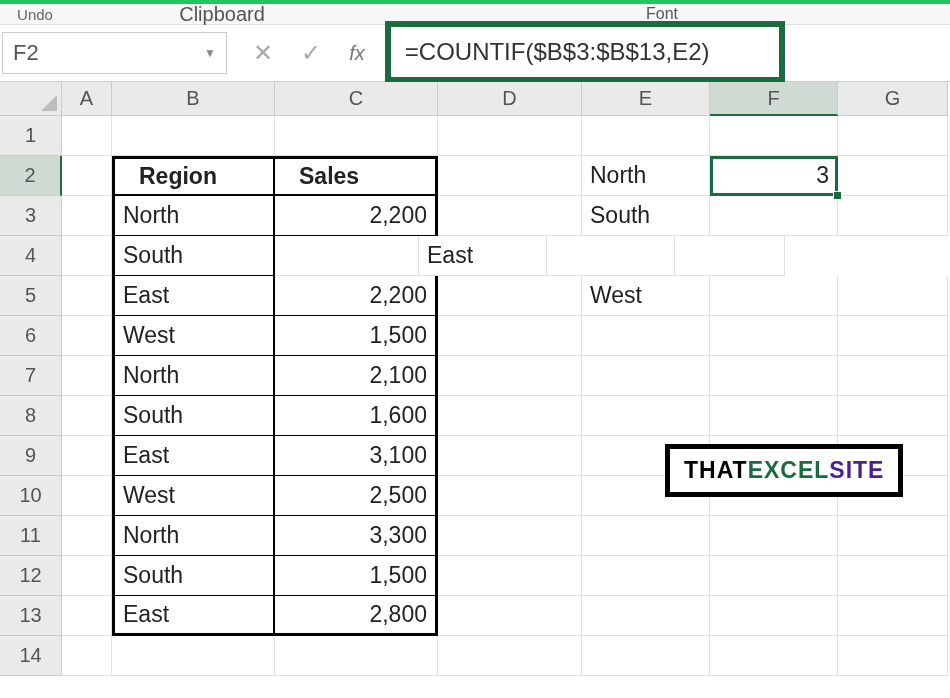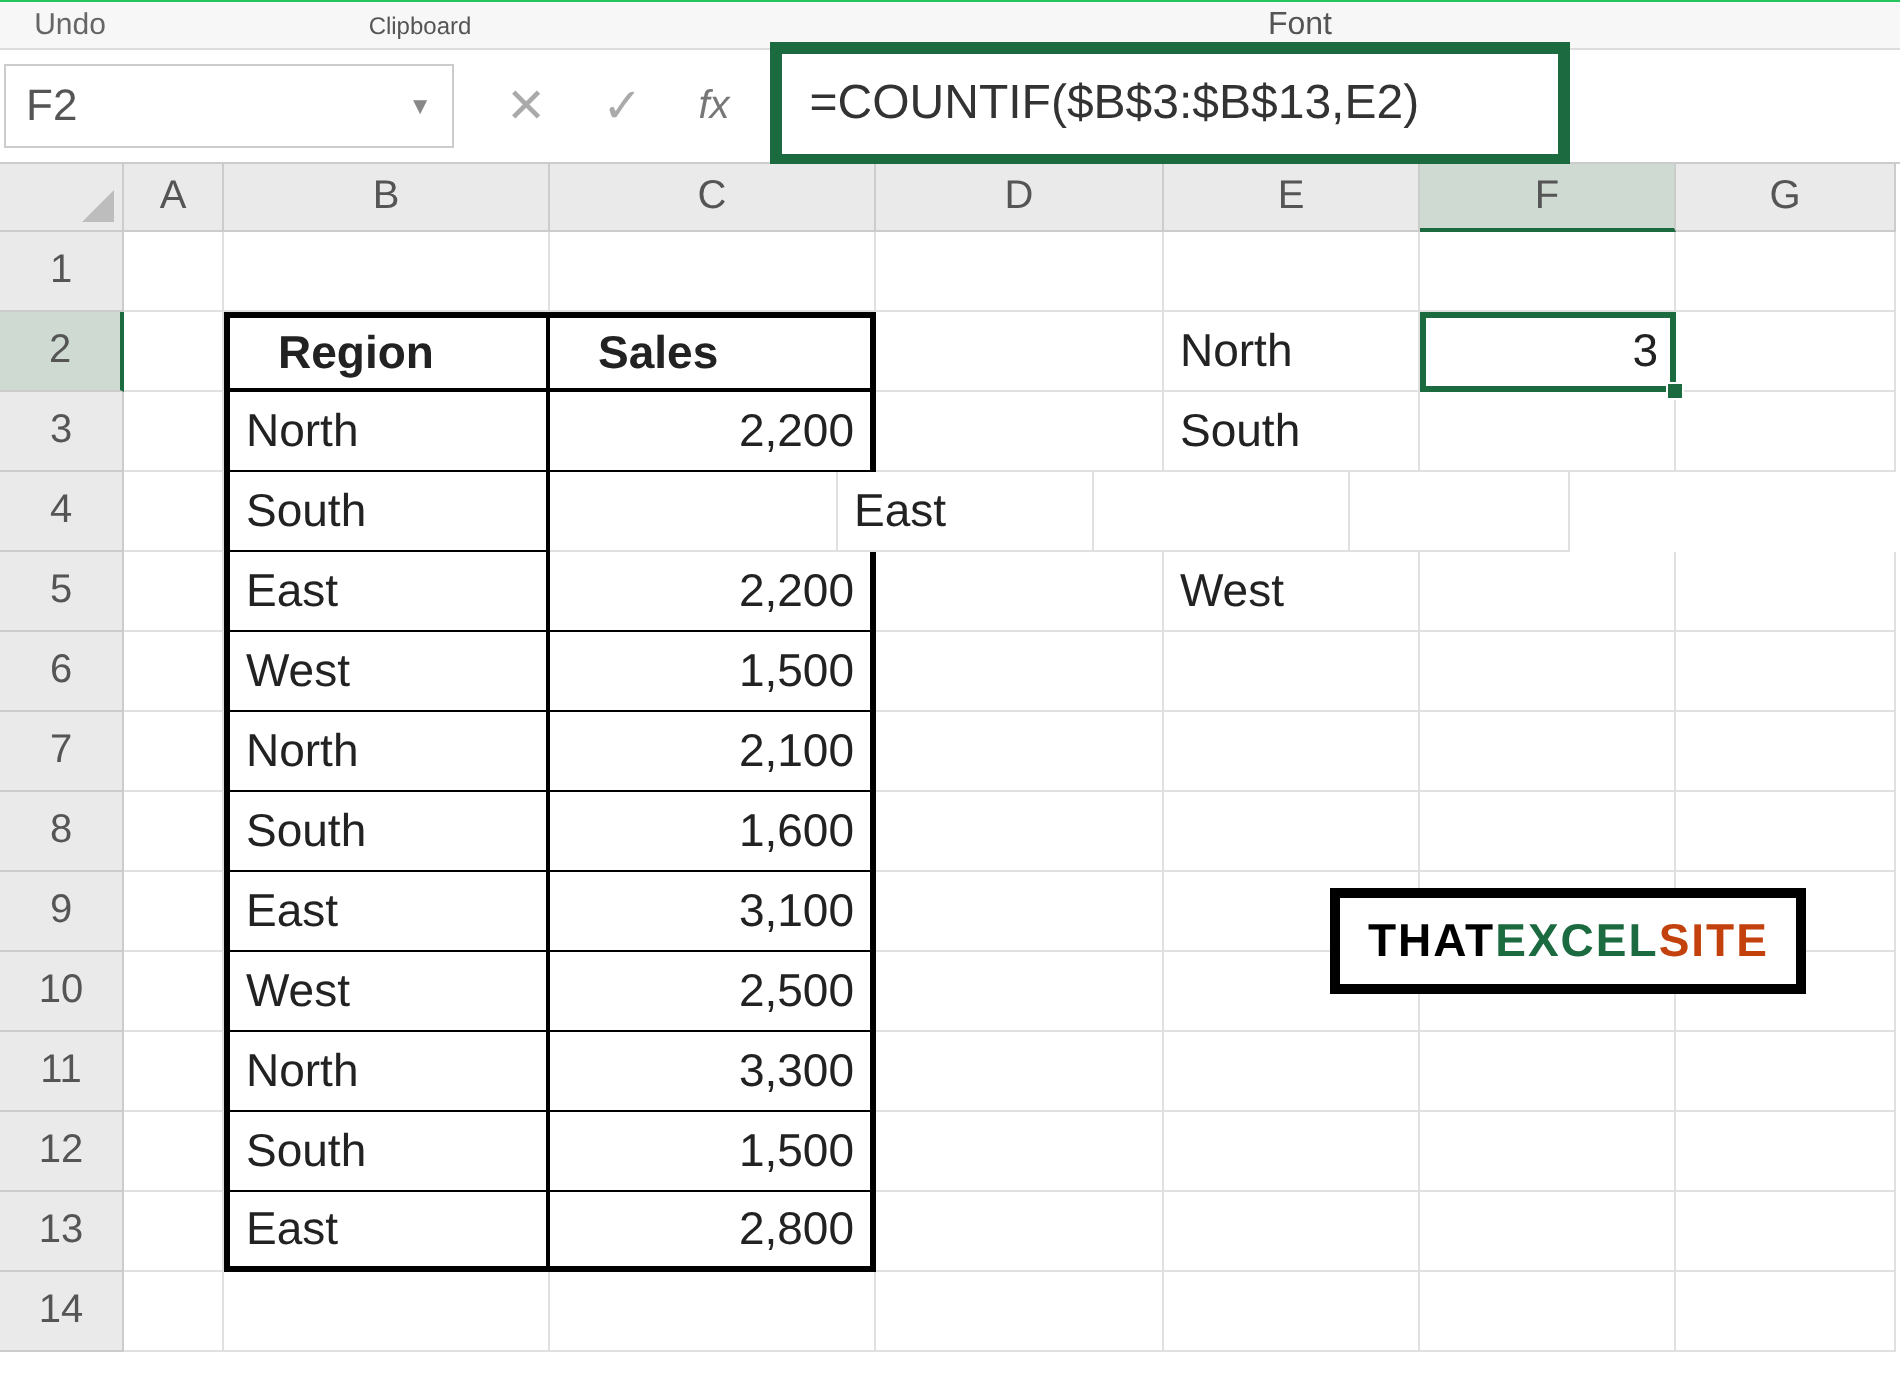--- a/index.html
+++ b/index.html
@@ -1,20 +1,20 @@
 <!DOCTYPE html>
 <html><head>
 <meta charset="utf-8">
 <style>
 * { box-sizing: border-box; margin: 0; padding: 0; font-family: "Segoe UI", Arial, sans-serif; }
 body { background: #fff; width: 950px; height: 698px; overflow: hidden; position: relative; }
 
-.ribbon-labels { display: flex; height: 24px; align-items: center; background: #f7f7f7; border-top: 1px solid #22c55e; }
+.ribbon-labels { display: flex; height: 24px; align-items: center; background: #f7f7f7; border-top: 4px solid #22c55e; gap: 12px; }
 .ribbon-labels .undo-label { width: 70px; text-align: center; font-size: 15px; color: #666; }
-.ribbon-labels .clipboard-label { width: 280px; text-align: center; font-size: 12px; color: #555; }
+.ribbon-labels .clipboard-label { width: 280px; text-align: center; font-size: 20px; color: #555; }
 .ribbon-labels .font-label { flex: 1; text-align: center; font-size: 16px; color: #555; }
 
 .formula-row { display: flex; align-items: center; height: 58px; background: #fff; border-top: 1px solid #ddd; border-bottom: 1px solid #ccc; }
 .name-box { width: 225px; height: 42px; border: 1px solid #ccc; margin-left: 2px; display: flex; align-items: center; padding: 0 10px; font-size: 22px; color: #555; position: relative; }
 .name-box-chevron { position: absolute; right: 10px; font-size: 12px; color: #888; }
 .formula-btns { display: flex; align-items: center; gap: 28px; margin-left: 26px; }
 .formula-btn { font-size: 24px; color: #aaa; }
 .fx-label { font-style: italic; font-size: 20px; color: #777; margin-left: 28px; }
 .formula-input-wrap { margin-left: 20px; border: 6px solid #1c6a40; height: 62px; display: flex; align-items: center; padding: 0 14px; min-width: 400px; background: #fff; position: relative; top: -1px; }
 .formula-input { font-size: 24px; color: #333; }
@@ -55,21 +55,21 @@
 .tb-hd { border-bottom: 2px solid #000; padding-left: 24px; }
 .tb-mid-r { border-right: 2px solid #000; }
 .tb-row-b { border-bottom: 1.5px solid #000; }
 
 .selected-cell { position: absolute; border: 3px solid #1c6a40; pointer-events: none; }
 .fill-handle { position: absolute; width: 9px; height: 9px; background: #1c6a40; border: 1px solid #fff; }
 
 .logo-box { position: absolute; border: 5px solid #000; display: flex; flex-direction: row; justify-content: center; padding: 8px 14px; background: #fff; }
 .logo-box .l1 { font-weight: 800; font-size: 23px; color: #000; letter-spacing: 1px; }
 .logo-box .l2 { font-weight: 800; font-size: 23px; color: #1c6a40; letter-spacing: 1px; }
-.logo-box .l3 { font-weight: 800; font-size: 23px; color: #c2410c; letter-spacing: 1px; }
+.logo-box .l3 { font-weight: 800; font-size: 23px; color: #4c1d95; letter-spacing: 1px; }
 </style>
 </head>
 <body>
 
 <div class="ribbon-labels">
   <div class="undo-label">Undo</div>
   <div class="clipboard-label">Clipboard</div>
   <div class="font-label">Font</div>
 </div>
 

